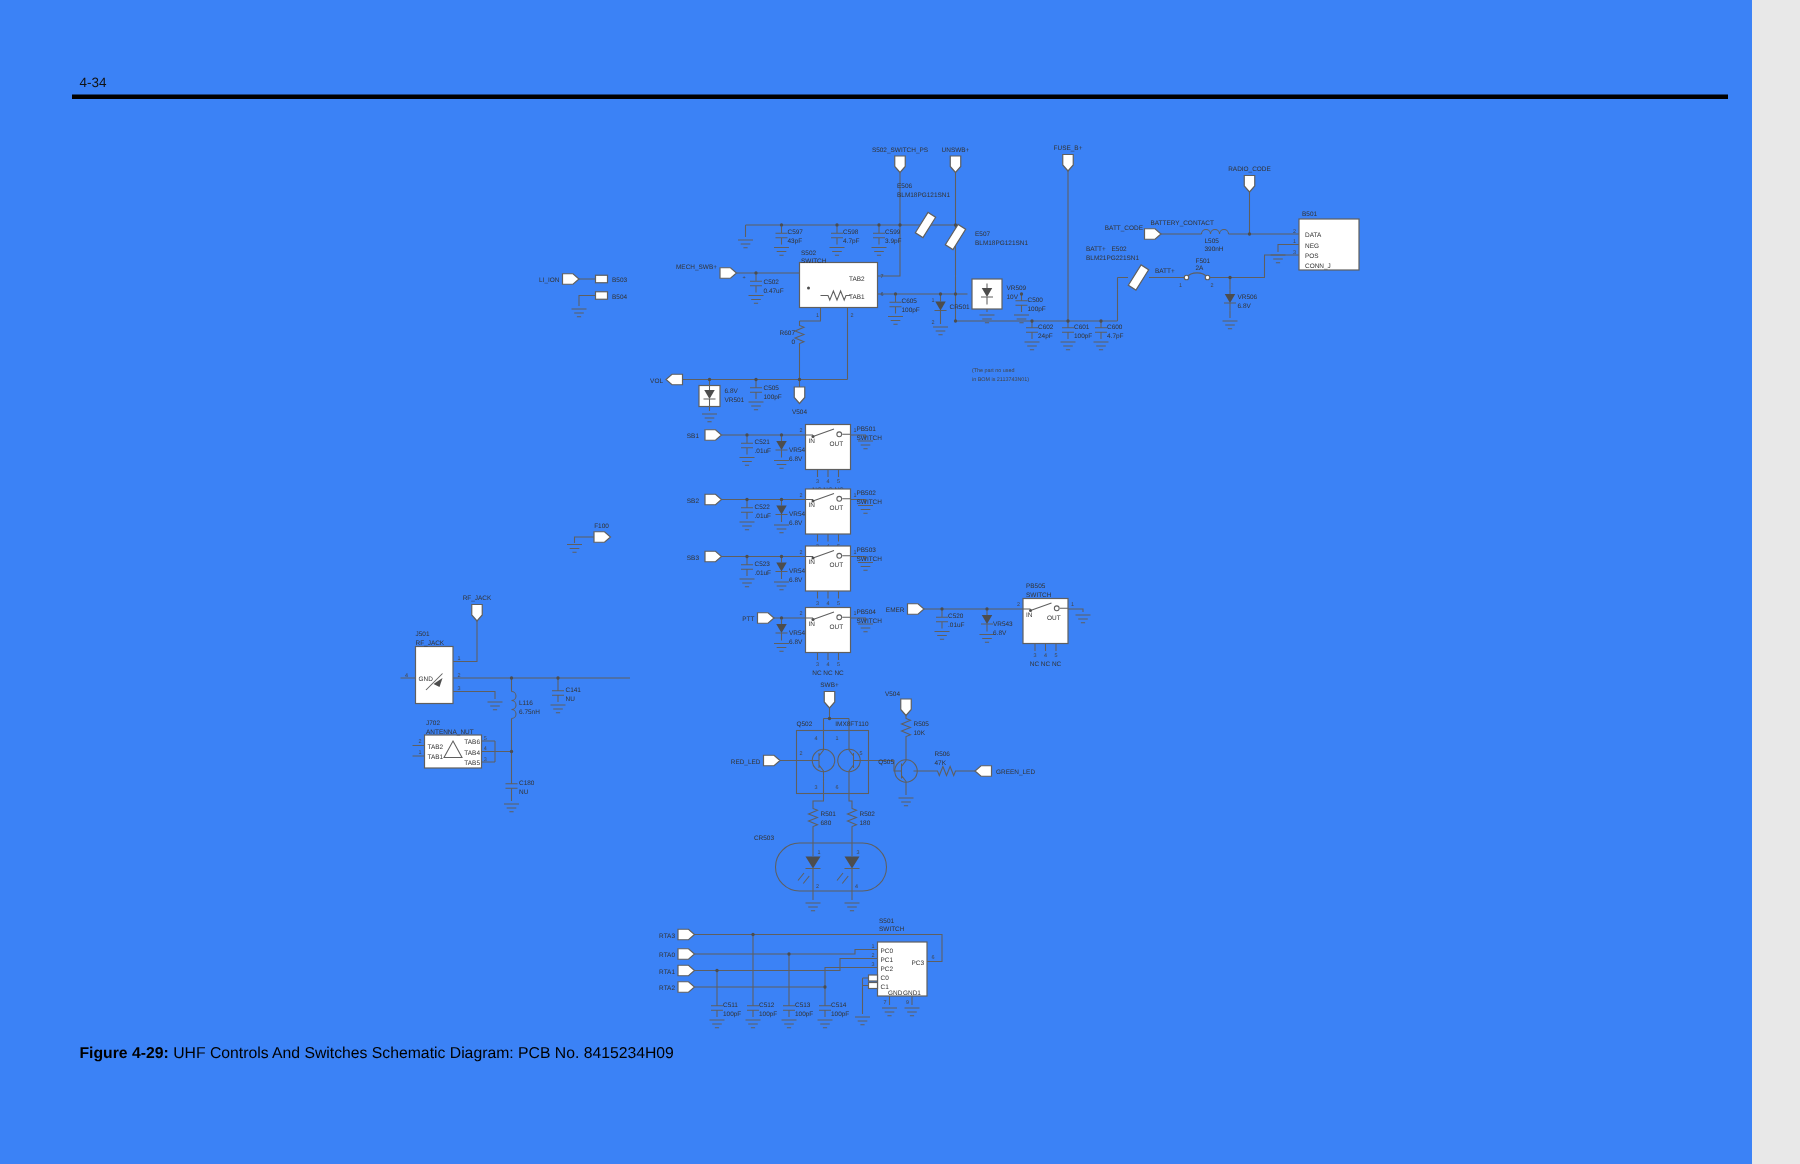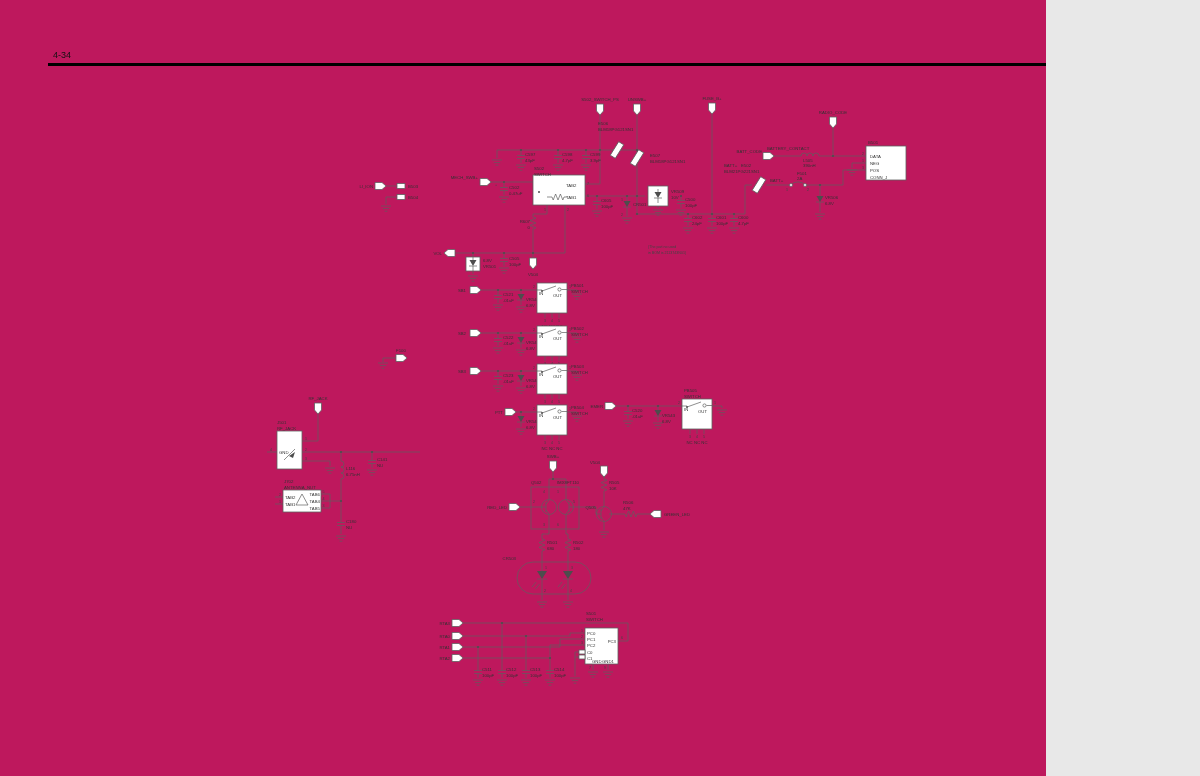--- a/index.html
+++ b/index.html
@@ -1,16 +1,16 @@
 <!DOCTYPE html>
 <html><head>
 <meta charset="utf-8">
 <style>
   html,body{margin:0;padding:0;background:#e8e8e8}
-  .page{position:relative;width:1046px;height:776px;background:#be185d;overflow:hidden;
+  .page{position:relative;width:1168px;height:776px;background:#3b82f6;overflow:hidden;
         font-family:"Liberation Sans", sans-serif;text-align:center;}
   .hdr-page{position:absolute;left:53px;top:50px;font-size:9px;color:#111}
   .hdr-title{position:absolute;right:52px;top:50px;font-size:8.5px;color:#111;white-space:nowrap}
   .hdr-title b{font-weight:bold}
   .rule{position:absolute;left:48px;top:63px;width:1104px;height:2.6px;background:#000}
   .caption{position:absolute;left:53px;top:696px;font-size:10.5px;color:#000;white-space:nowrap}
   .caption b{font-weight:bold}
   svg{position:absolute;left:0;top:0}
   .w{fill:none;stroke:#5f5f5f;stroke-width:0.7}
   .bx{fill:#ffffff;stroke:#5f5f5f;stroke-width:0.8}
@@ -519,13 +519,14 @@
         <circle class="f" cx="372" cy="452" r="1.1"></circle>
       <circle class="f" cx="341" cy="501" r="1.1"></circle>
         <circle class="f" cx="553" cy="479" r="1.1"></circle>
       <circle class="f" cx="502" cy="623" r="1.1"></circle>
         <circle class="f" cx="526" cy="636" r="1.1"></circle>
       <circle class="f" cx="478" cy="647" r="1.1"></circle>
         <circle class="f" cx="550" cy="658" r="1.1"></circle>
     </g>
   </svg>
 
+  <div class="caption"><b>Figure 4-29:</b><span> UHF Controls And Switches Schematic Diagram: PCB No. 8415234H09</span></div>
 </div>
 
 </body></html>

